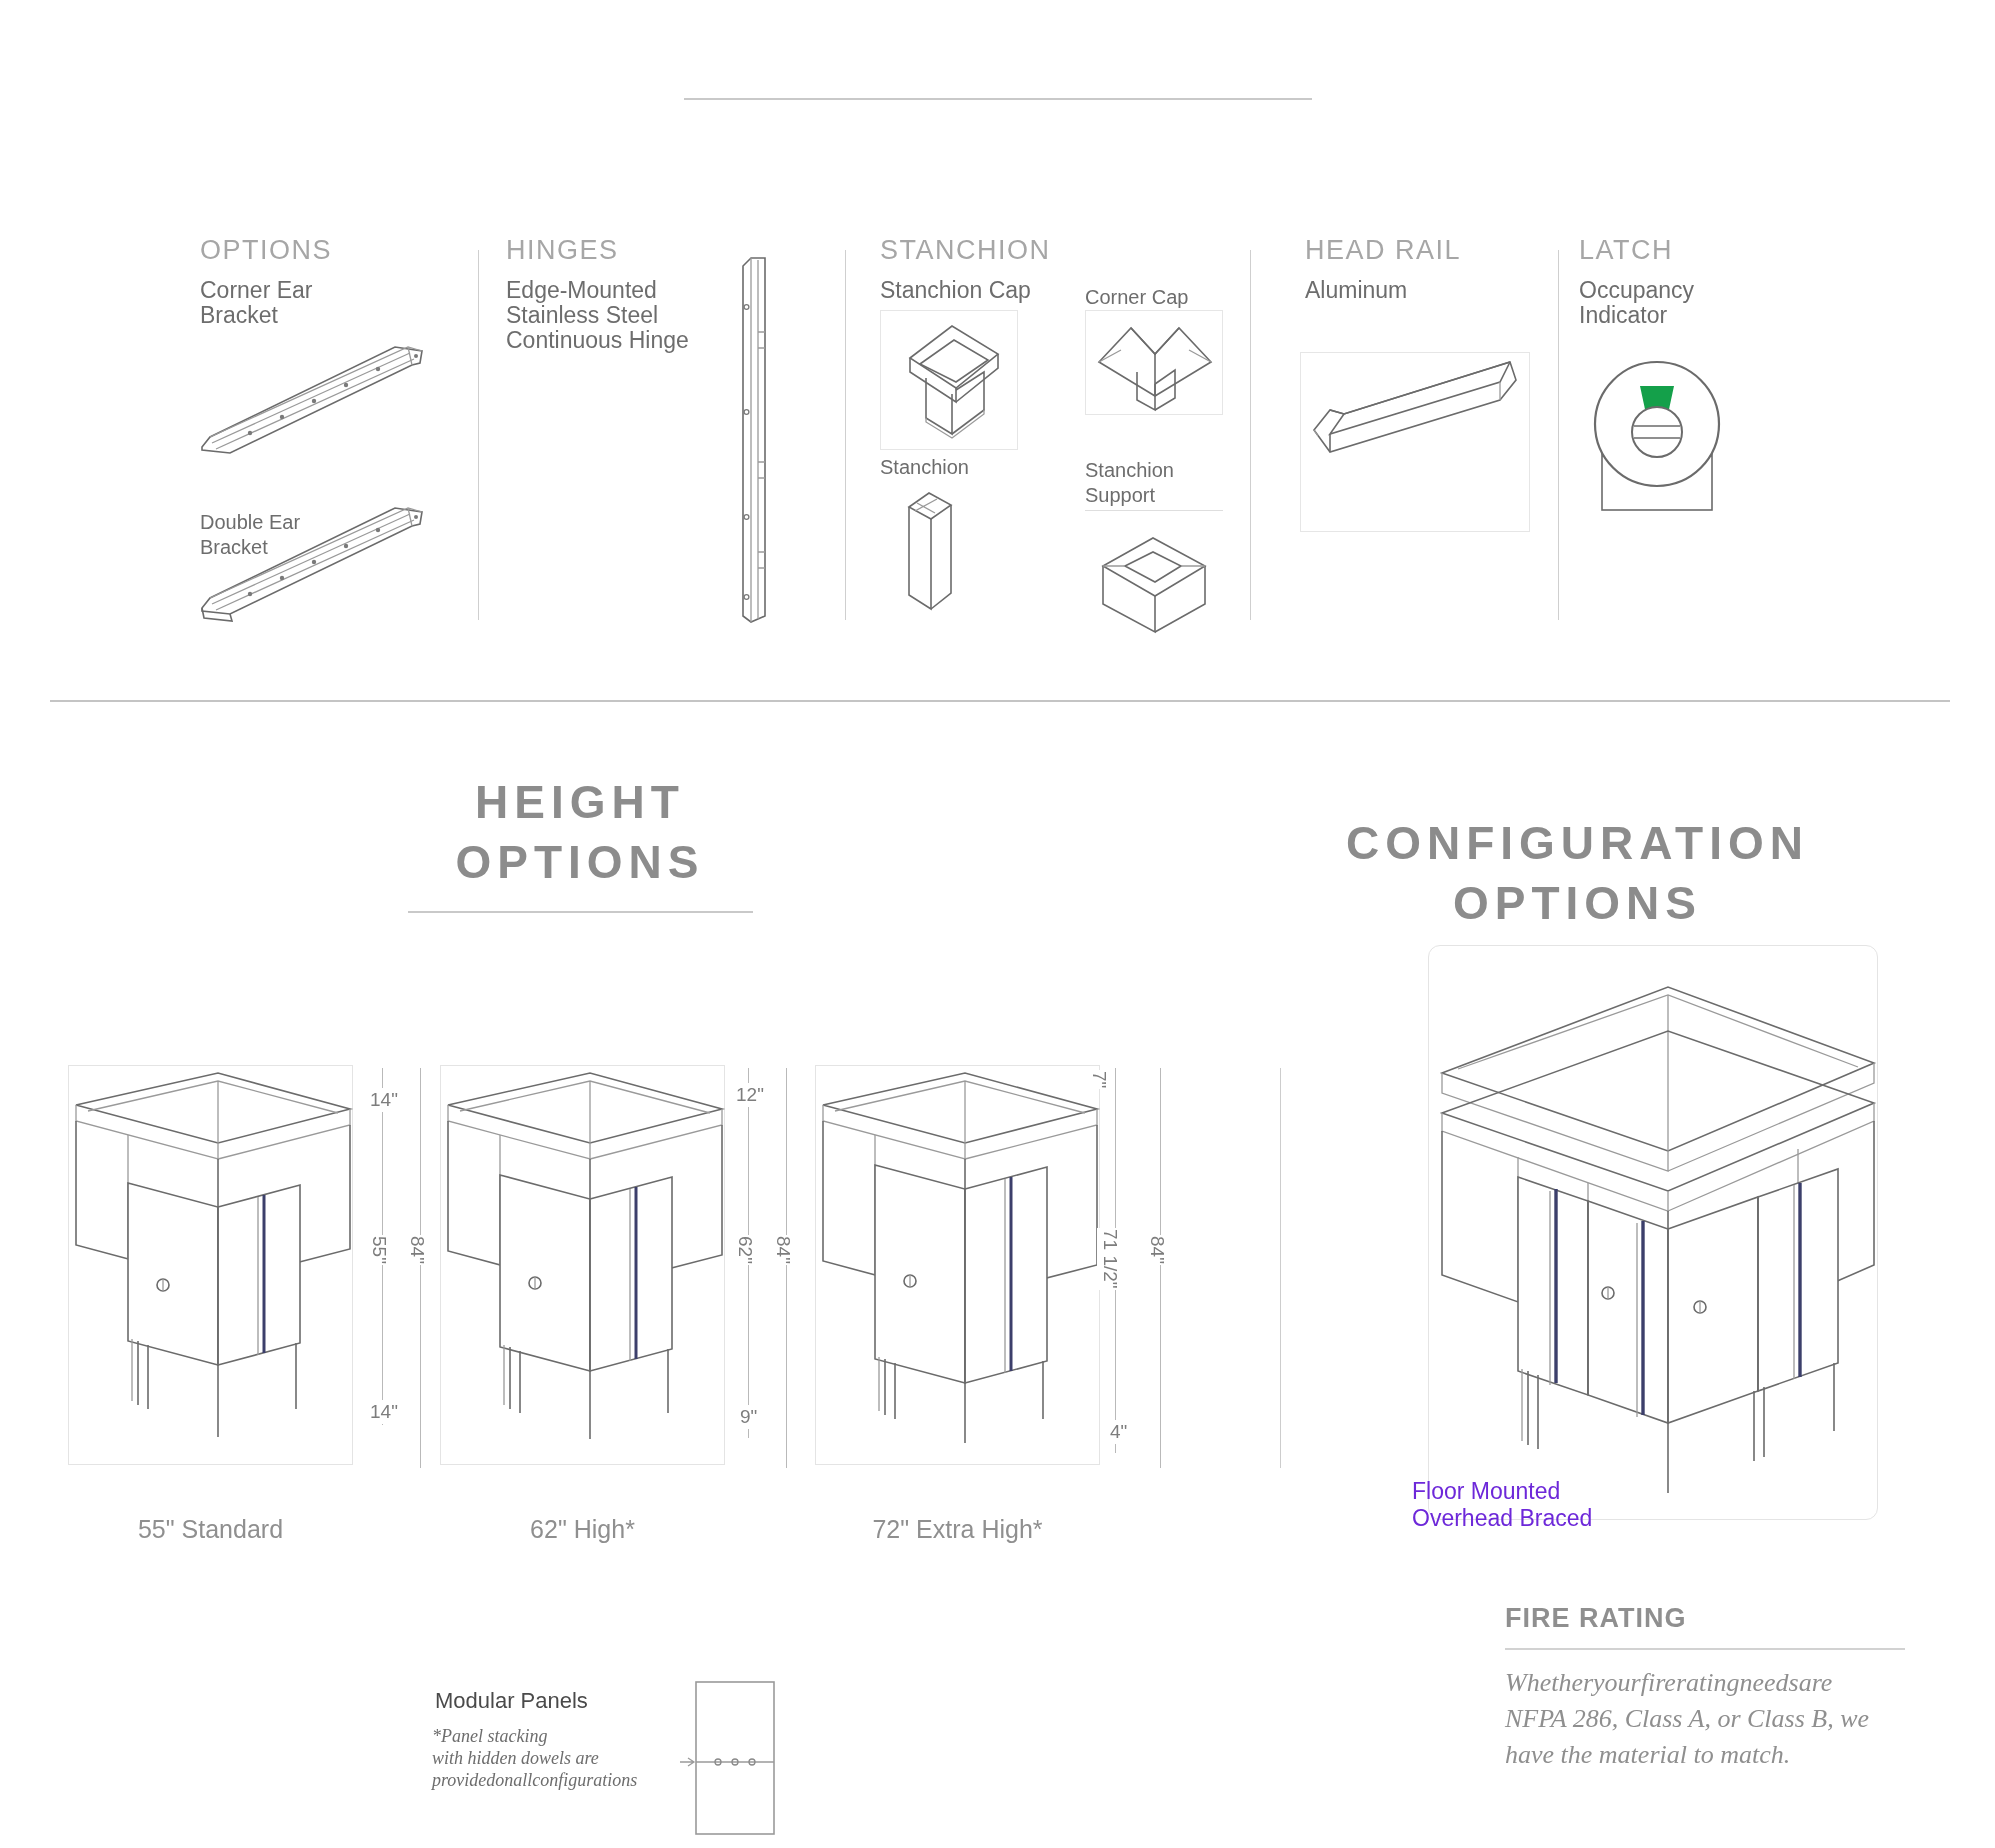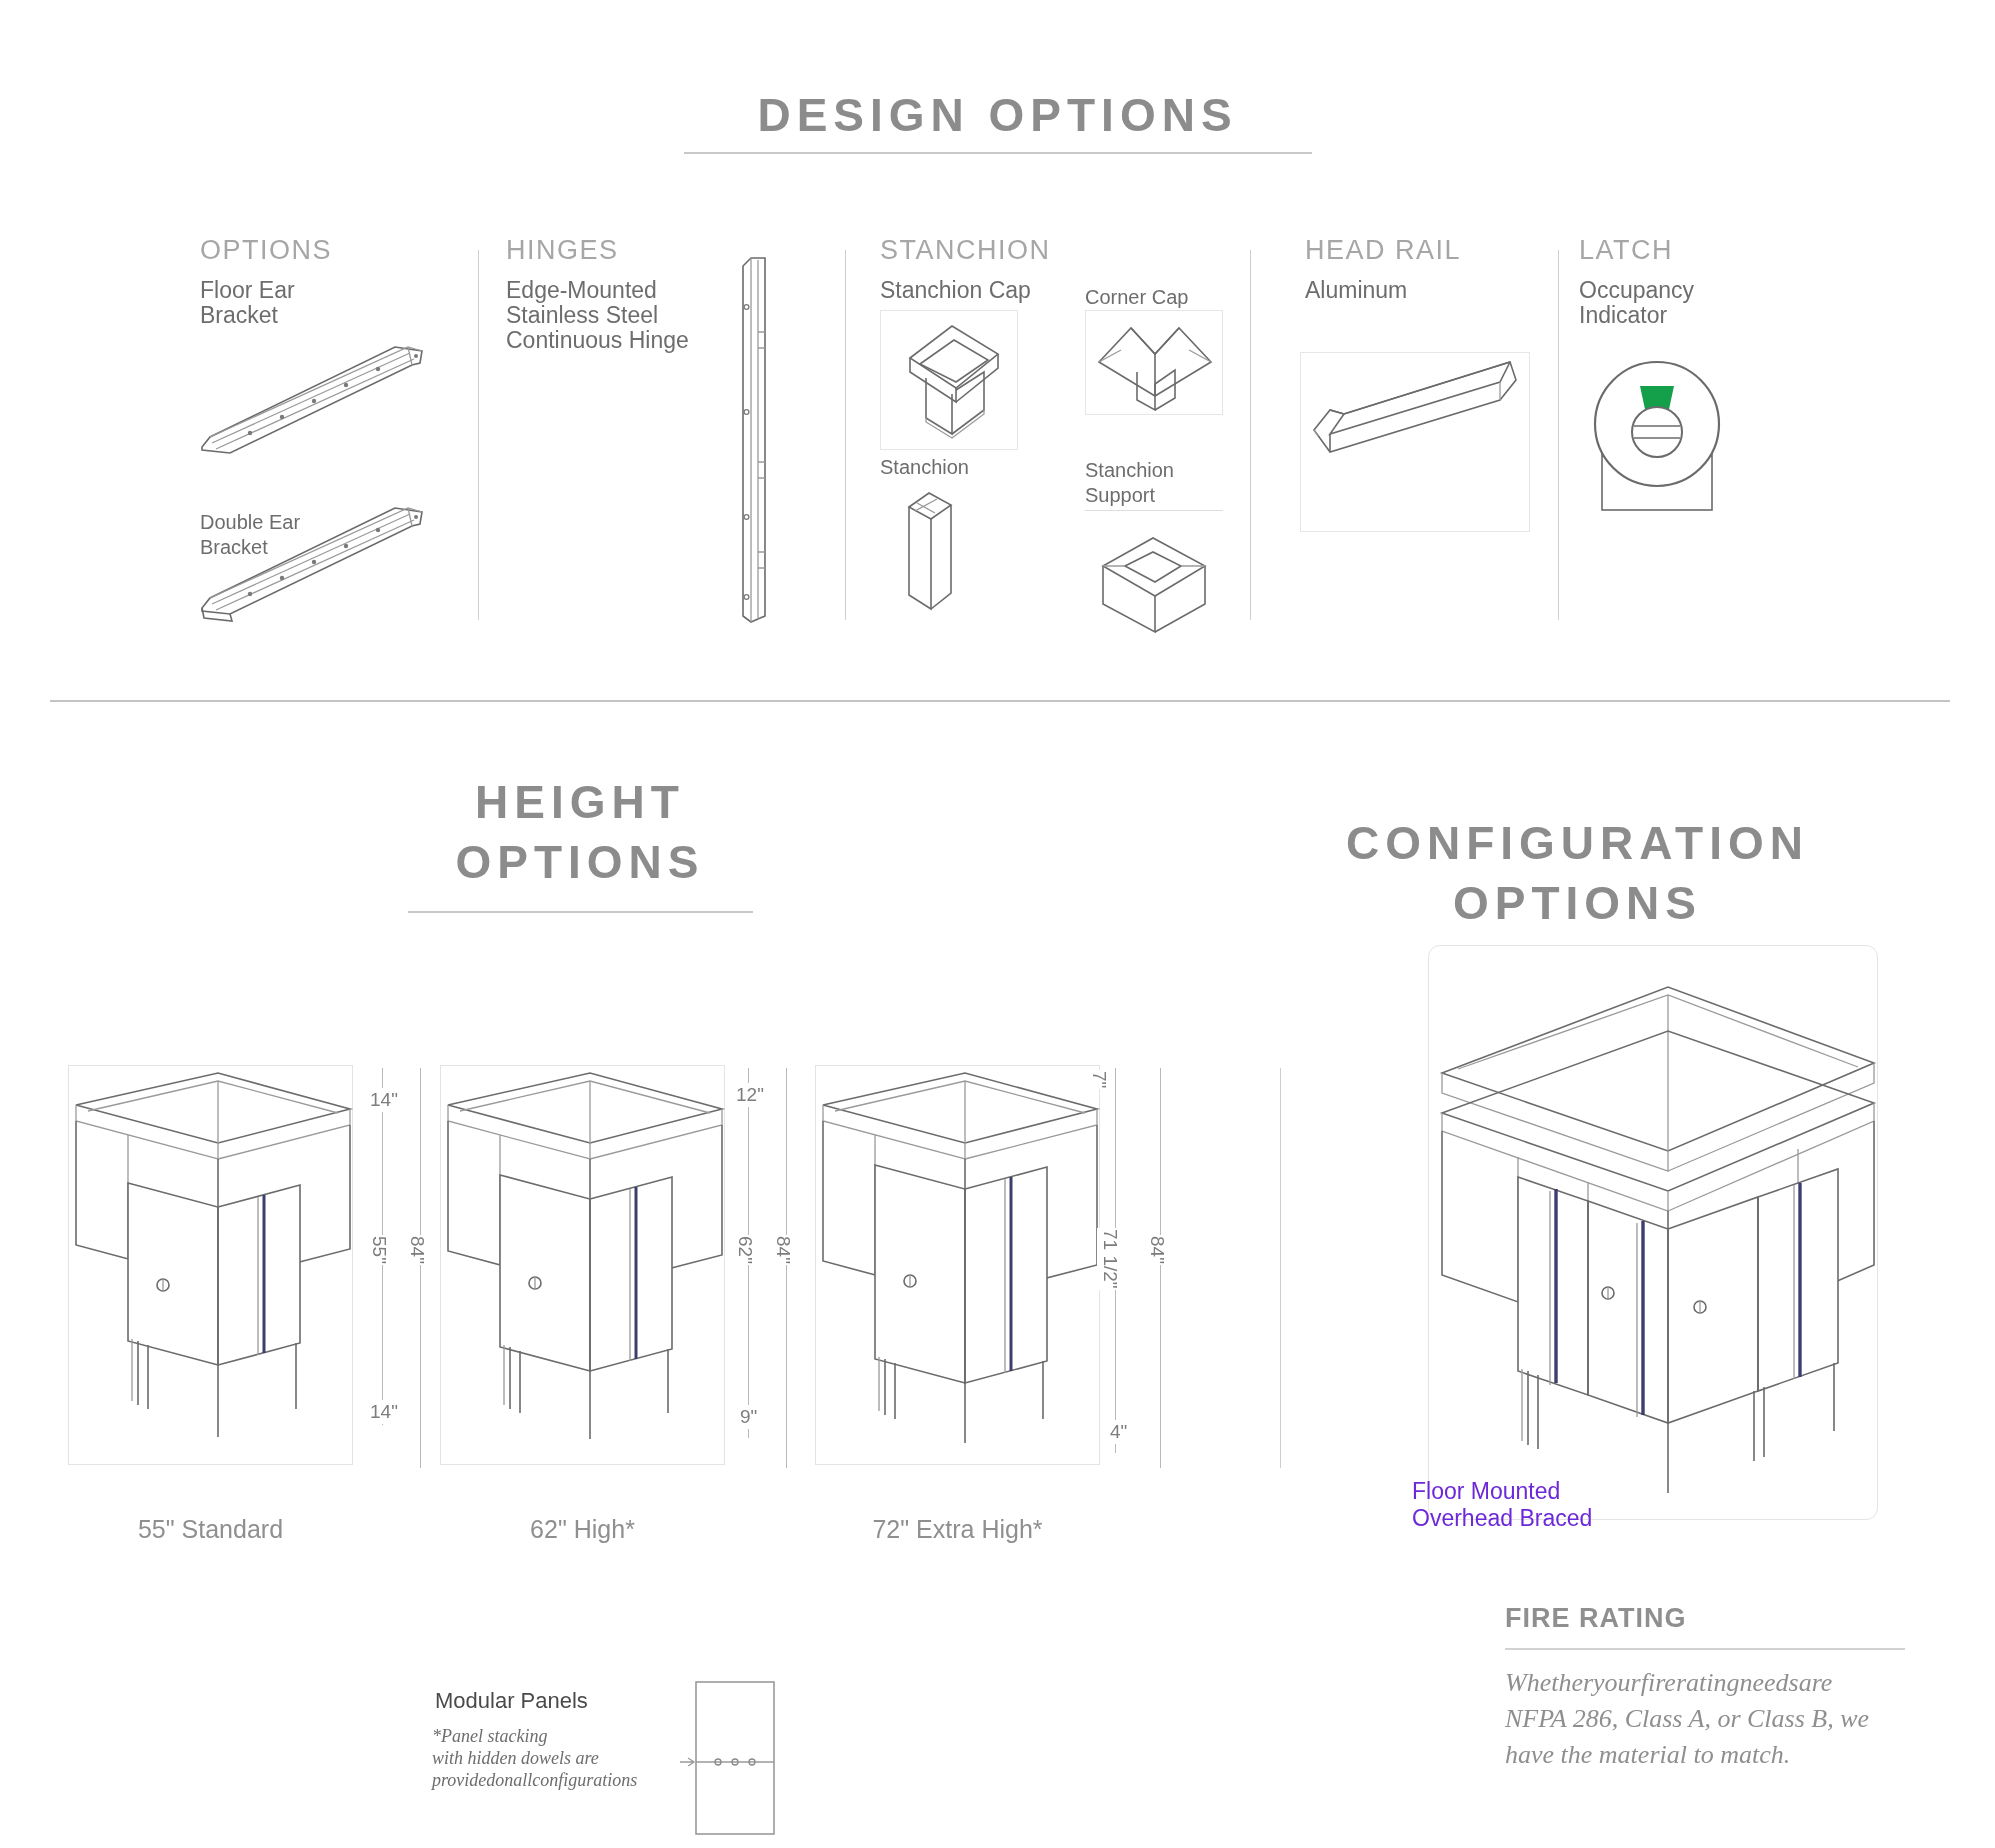--- a/index.html
+++ b/index.html
@@ -176,27 +176,26 @@
     line-height: 36px;
     white-space: pre-line;
   }
 </style>
 </head>
 <body>
 
 <div class="page">
 
   <div id="design-title">
-    <div class="section-title">DESIGN OPTIONS</div>
     <div class="rule-under"></div>
   </div>
 
   <div class="opt-col" style="left:200px;">
     <div class="opt-head">OPTIONS</div>
-    <div class="opt-sub">Floor Ear
+    <div class="opt-sub">Corner Ear
 Bracket</div>
   </div>
   <div class="cap-txt" style="left:200px; top:510px;">Double Ear
 Bracket</div>
 
   <div style="position:absolute; left:190px; top:325px;">
     <svg width="240" height="130" viewBox="0 0 240 130">
       <path class="ln" d="M12 122 L20 112 L205 22 L232 26 L230 38 L222 40 L40 128 L12 125 Z"></path>
       <path class="ln-l" d="M20 112 L218 22 L232 26"></path>
       <path class="ln-l" d="M22 118 L220 28"></path>

